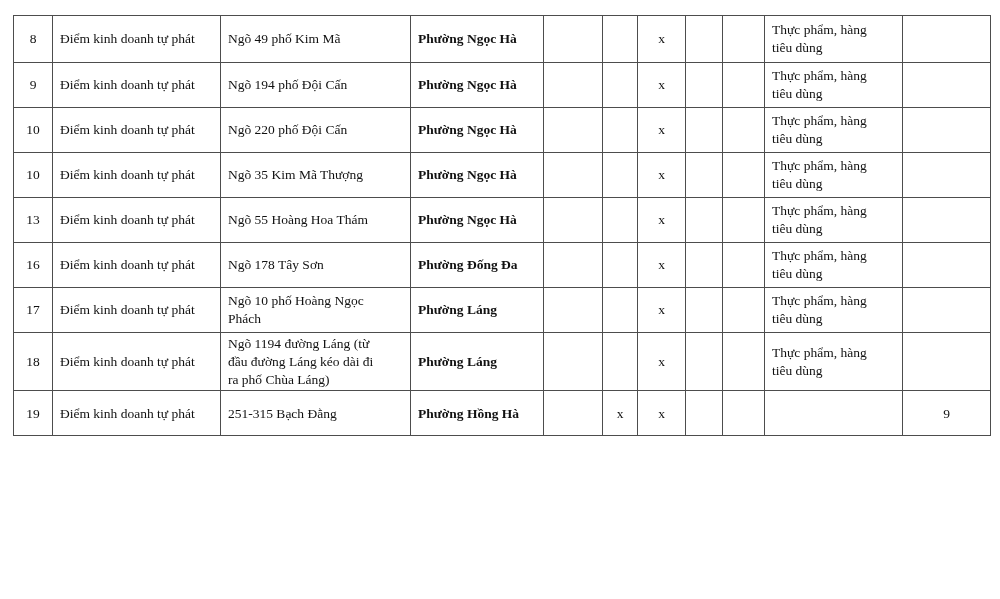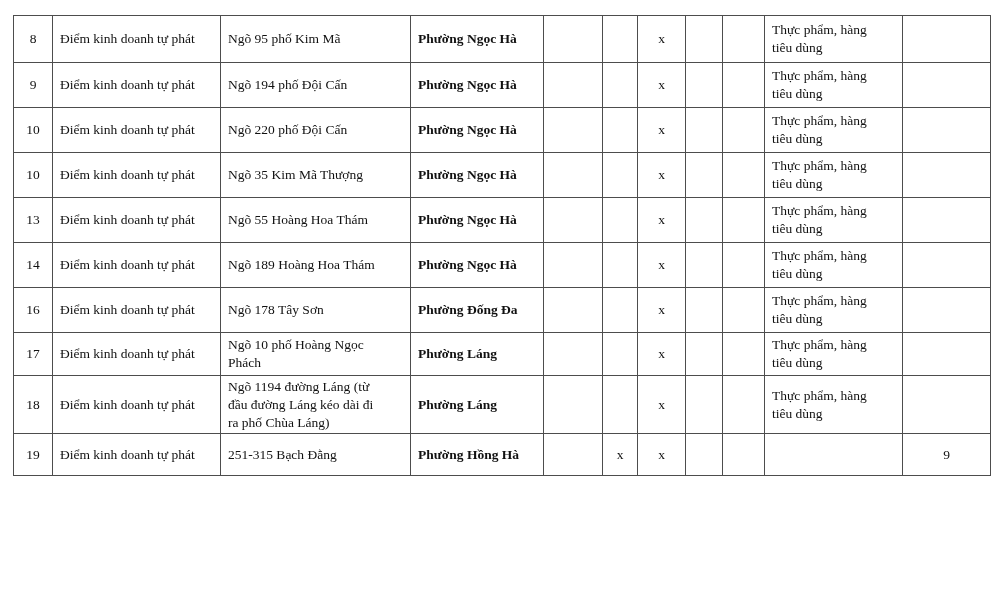--- a/index.html
+++ b/index.html
@@ -76,21 +76,21 @@
       <col style="width:48px">
       <col style="width:37px">
       <col style="width:42px">
       <col style="width:138px">
       <col style="width:88px">
     </colgroup>
     <tbody>
         <tr>
           <td>8</td>
           <td>Điểm kinh doanh tự phát</td>
-          <td>Ngõ 95 phố Kim Mã</td>
+          <td>Ngõ 49 phố Kim Mã</td>
           <td>Phường Ngọc Hà</td>
           <td></td>
           <td></td>
           <td>x</td>
           <td></td>
           <td></td>
           <td>Thực phẩm, hàng tiêu dùng</td>
           <td></td>
         </tr>
         <tr>
@@ -129,33 +129,20 @@
           <td>x</td>
           <td></td>
           <td></td>
           <td>Thực phẩm, hàng tiêu dùng</td>
           <td></td>
         </tr>
         <tr>
           <td>13</td>
           <td>Điểm kinh doanh tự phát</td>
           <td>Ngõ 55 Hoàng Hoa Thám</td>
-          <td>Phường Ngọc Hà</td>
-          <td></td>
-          <td></td>
-          <td>x</td>
-          <td></td>
-          <td></td>
-          <td>Thực phẩm, hàng tiêu dùng</td>
-          <td></td>
-        </tr>
-        <tr>
-          <td>14</td>
-          <td>Điểm kinh doanh tự phát</td>
-          <td>Ngõ 189 Hoàng Hoa Thám</td>
           <td>Phường Ngọc Hà</td>
           <td></td>
           <td></td>
           <td>x</td>
           <td></td>
           <td></td>
           <td>Thực phẩm, hàng tiêu dùng</td>
           <td></td>
         </tr>
         <tr>

